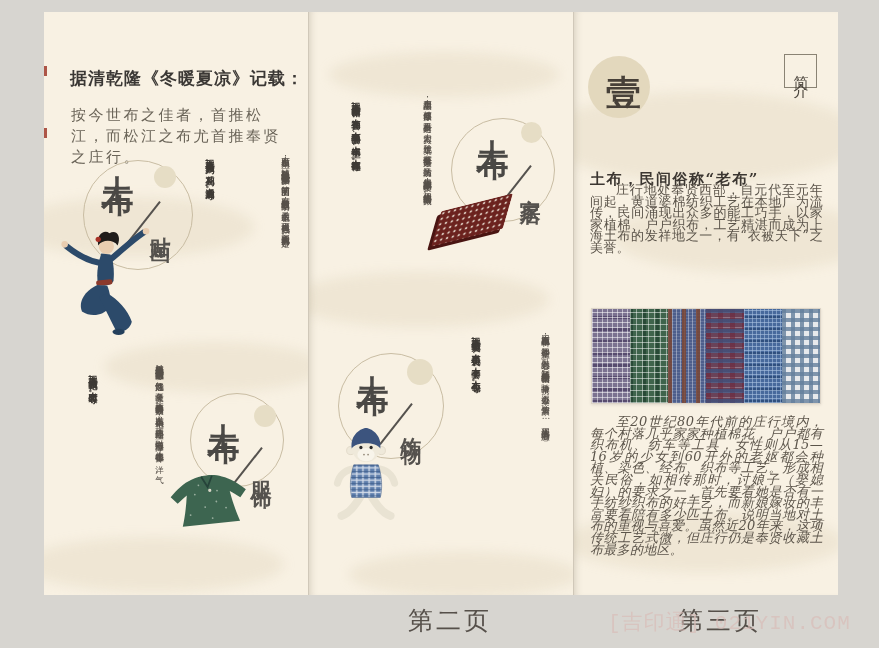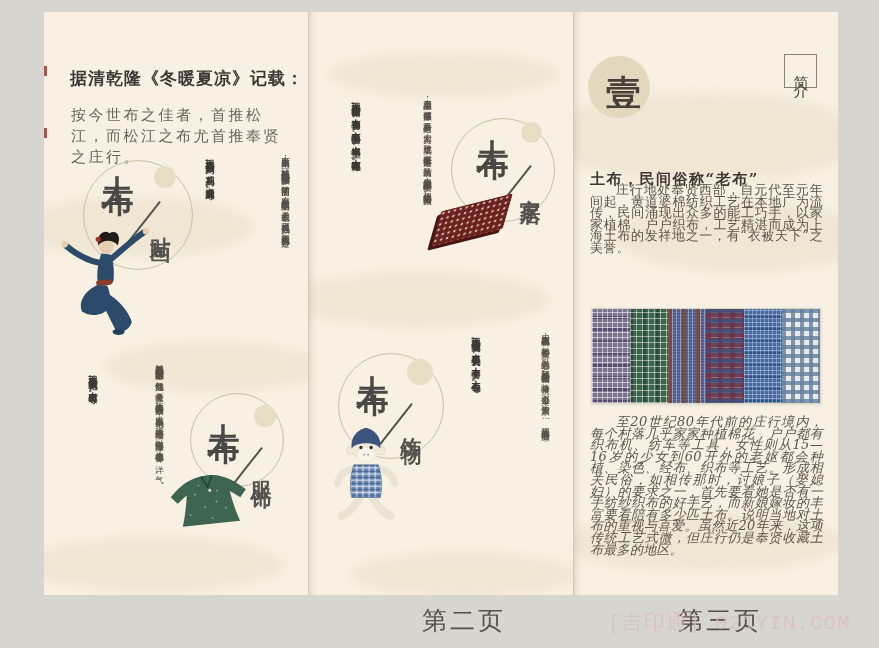--- a/index.html
+++ b/index.html
@@ -73,21 +73,21 @@
     repeating-linear-gradient(0deg,rgba(172,196,226,.6) 0 1px,transparent 1px 4px),
     repeating-linear-gradient(90deg,rgba(172,196,226,.55) 0 1px,transparent 1px 4px),
     repeating-linear-gradient(0deg,rgba(24,54,98,.5) 0 3px,transparent 3px 12px);}
   .strip6{background-color:#e7e9ec;background-image:
     repeating-linear-gradient(0deg,rgba(100,127,156,.8) 0 4px,transparent 4px 9px),
     repeating-linear-gradient(90deg,rgba(100,127,156,.8) 0 4px,transparent 4px 9px);}
 
   
   .page-label{position:absolute;top:604px;font-size:25px;color:#56504a;letter-spacing:3px;
               font-family:"DejaVu Sans","Liberation Sans",sans-serif;}
-  .pl1{left:140px;} .pl2{left:422px;} .pl3{left:662px;margin-left:16px;}
+  .pl1{left:140px;} .pl2{left:408px;} .pl3{left:662px;margin-left:16px;}
   .watermark{position:absolute;left:608px;top:608px;font-size:21px;color:#d9bdb8;opacity:.7;
              letter-spacing:1px;white-space:nowrap;
              font-family:Liberation Mono, monospace;}
 </style>
 </head>
 <body>
 
 <div class="stage">
   <div class="brochure">
 

